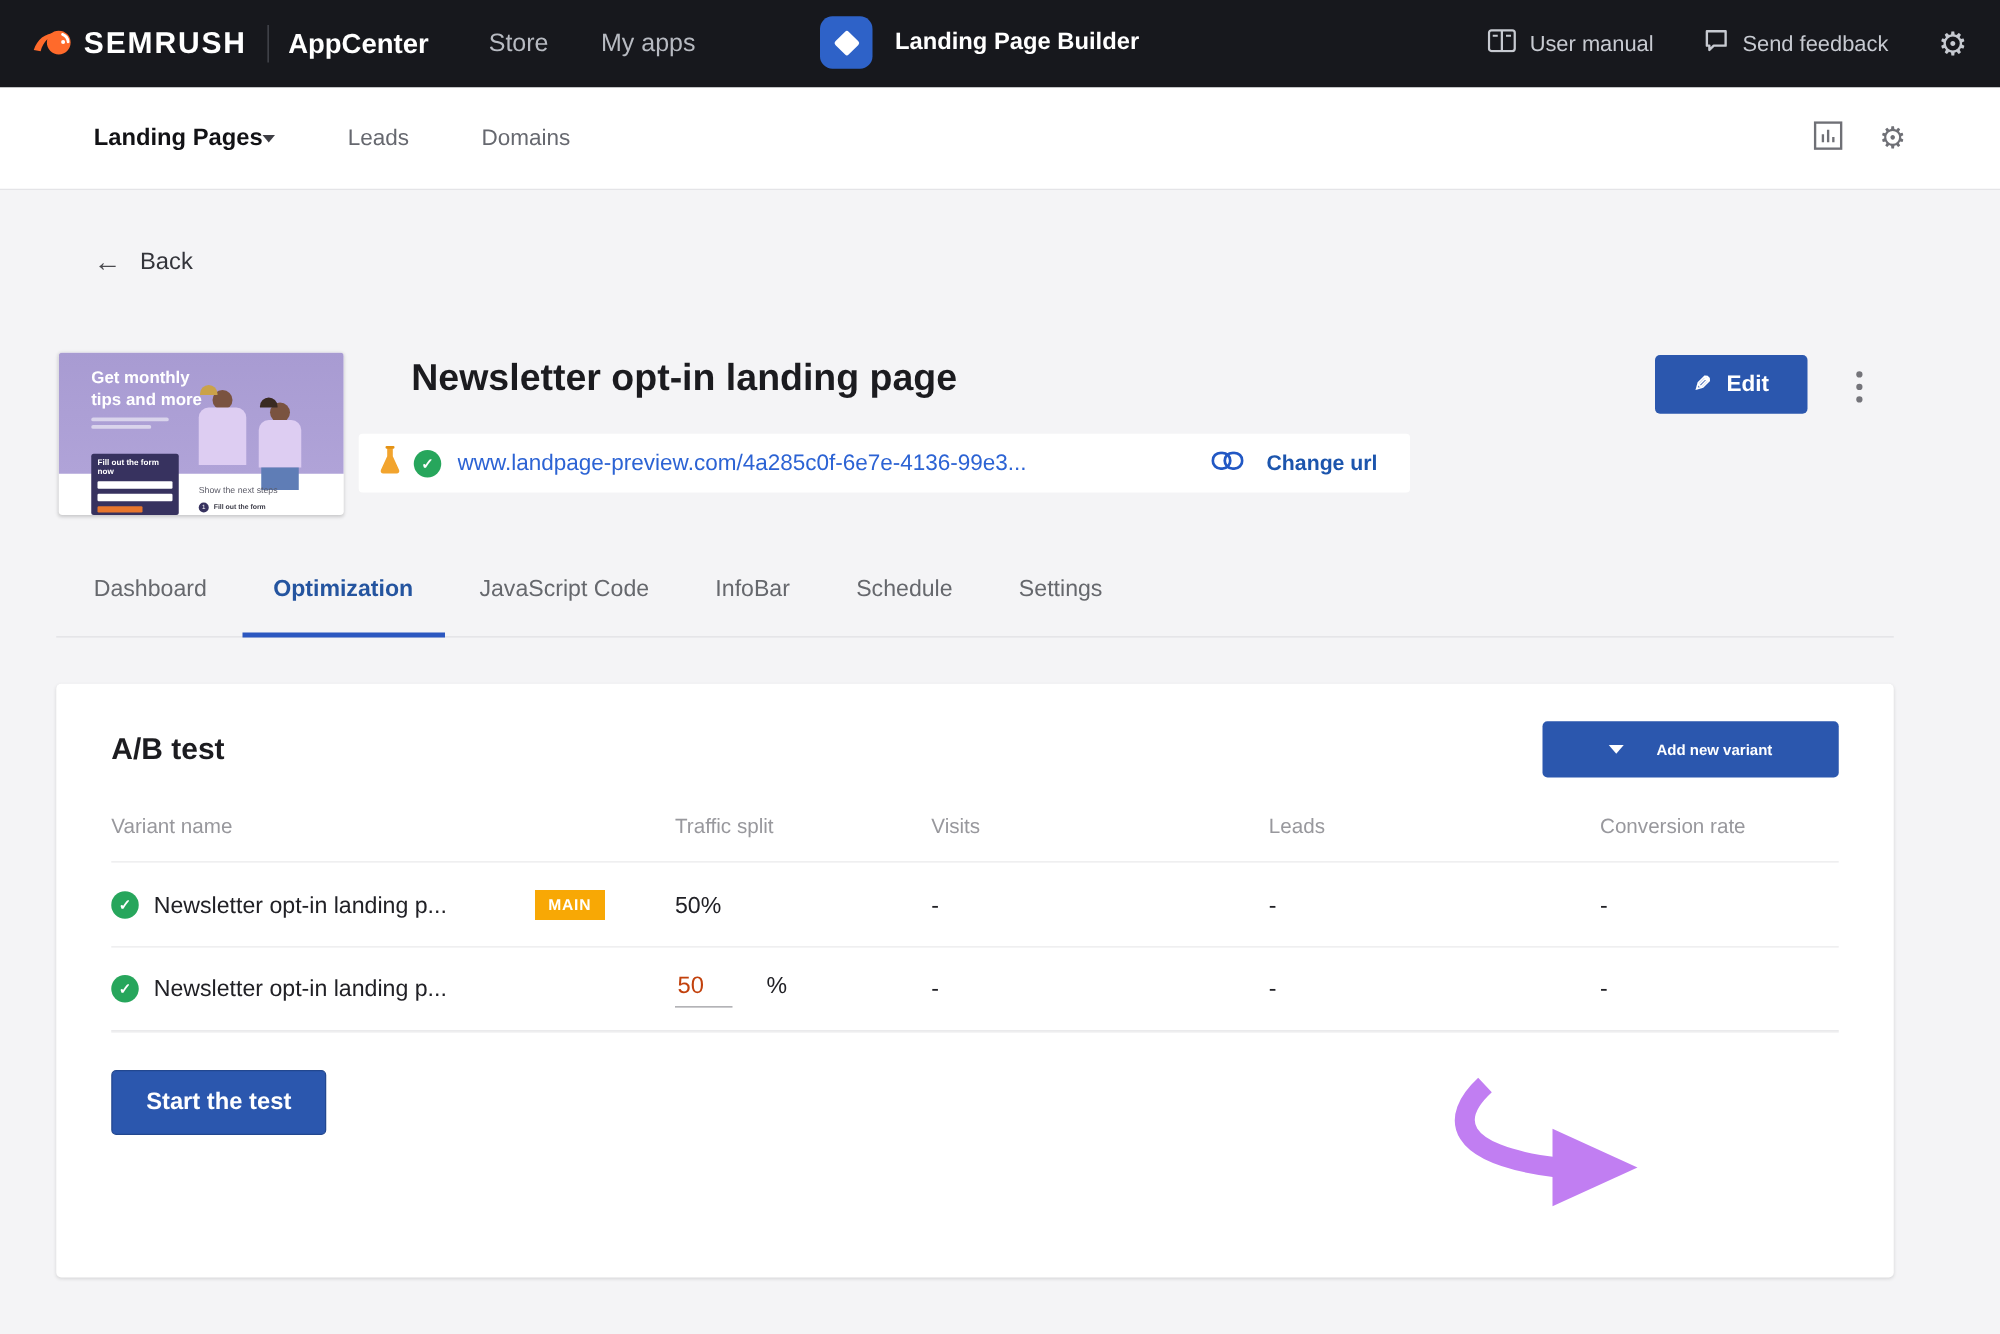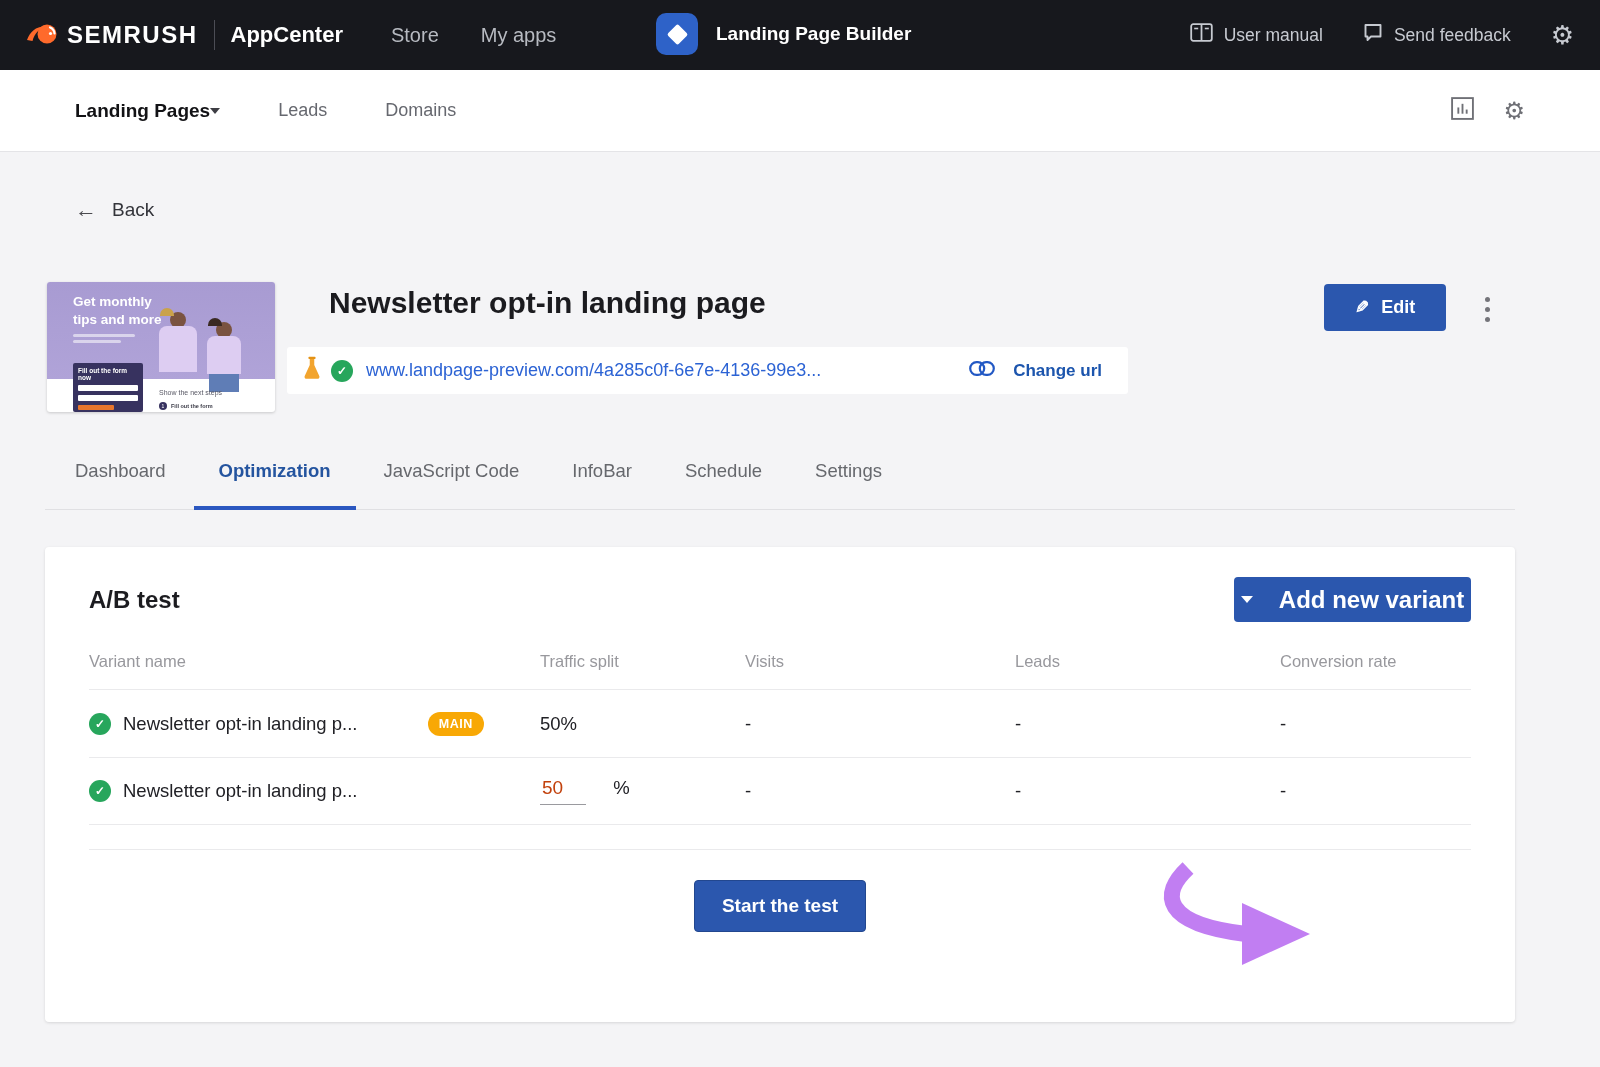--- a/index.html
+++ b/index.html
@@ -89,34 +89,34 @@
   .tab { font-size:18.5px; color:#66686d; padding:0 25px 24px 25px; cursor:pointer; border-bottom:4px solid transparent;
          margin-bottom:-1px; white-space:nowrap; }
   .tab.active { color:#24549f; font-weight:bold; border-bottom-color:#2b57c0; }
   .tab + .tab { margin-left:3px; }
 
   
   .card { position:absolute; left:45px; top:547px; width:1470px; height:475px; background:#fff;
           border-radius:4px; box-shadow:0 1px 3px rgba(0,0,0,.12); padding:0 44px; }
   .card-header { padding-top:30px; display:flex; align-items:center; justify-content:space-between; }
   .card-title { font-size:24px; color:#1c1c20; }
-  .add-variant-btn { width:237px; height:45px; font-size:24px; font-weight:bold; gap:26px; }
+  .add-variant-btn { width:237px; height:45px; font-size:12px; font-weight:bold; gap:26px; }
   .caret-down-white { width:0; height:0; border-left:6px solid transparent; border-right:6px solid transparent;
                       border-top:7px solid #fff; }
 
   .t-row { display:grid; grid-template-columns:451px 205px 270px 265px auto; align-items:center; }
   .thead { margin-top:30px; padding-bottom:18px; color:#98989d; font-size:16.5px; }
   .trow { height:68px; border-top:1px solid #eaeaec; color:#212126; font-size:18.5px; }
   .name-cell { display:flex; align-items:center; gap:12px; }
   .main-badge { margin-left:auto; margin-right:56px; background:#f8a805; color:#fff; font-size:12.5px;
-                font-weight:bold; letter-spacing:.6px; padding:5px 11px; border-radius:12px; }
+                font-weight:bold; letter-spacing:.6px; padding:5px 11px; border-radius:0; }
   .split-input { width:46px; border:none; border-bottom:1px solid #9a9a9f; font-size:19px; color:#c2410c;
                  padding:0 0 5px 2px; background:transparent; font-family:"Liberation Sans", sans-serif; outline:none; }
   .split-suffix { margin-left:22px; }
-  .card-footer { border-top:1px solid #eaeaec; padding-top:30px; display:flex; justify-content:center;margin-top:24px; }
+  .card-footer { border-top:1px solid #eaeaec; padding-top:30px; display:flex; justify-content:flex-start; }
   .start-btn { width:172px; height:52px; font-size:19px; font-weight:bold; border:1px solid #22478f; }
 
   .arrow-annotation { position:absolute; left:1148px; top:862px; z-index:5; pointer-events:none; }
 </style>
 </head>
 <body>
 
 <div class="screen">
 
   <header class="topbar">

